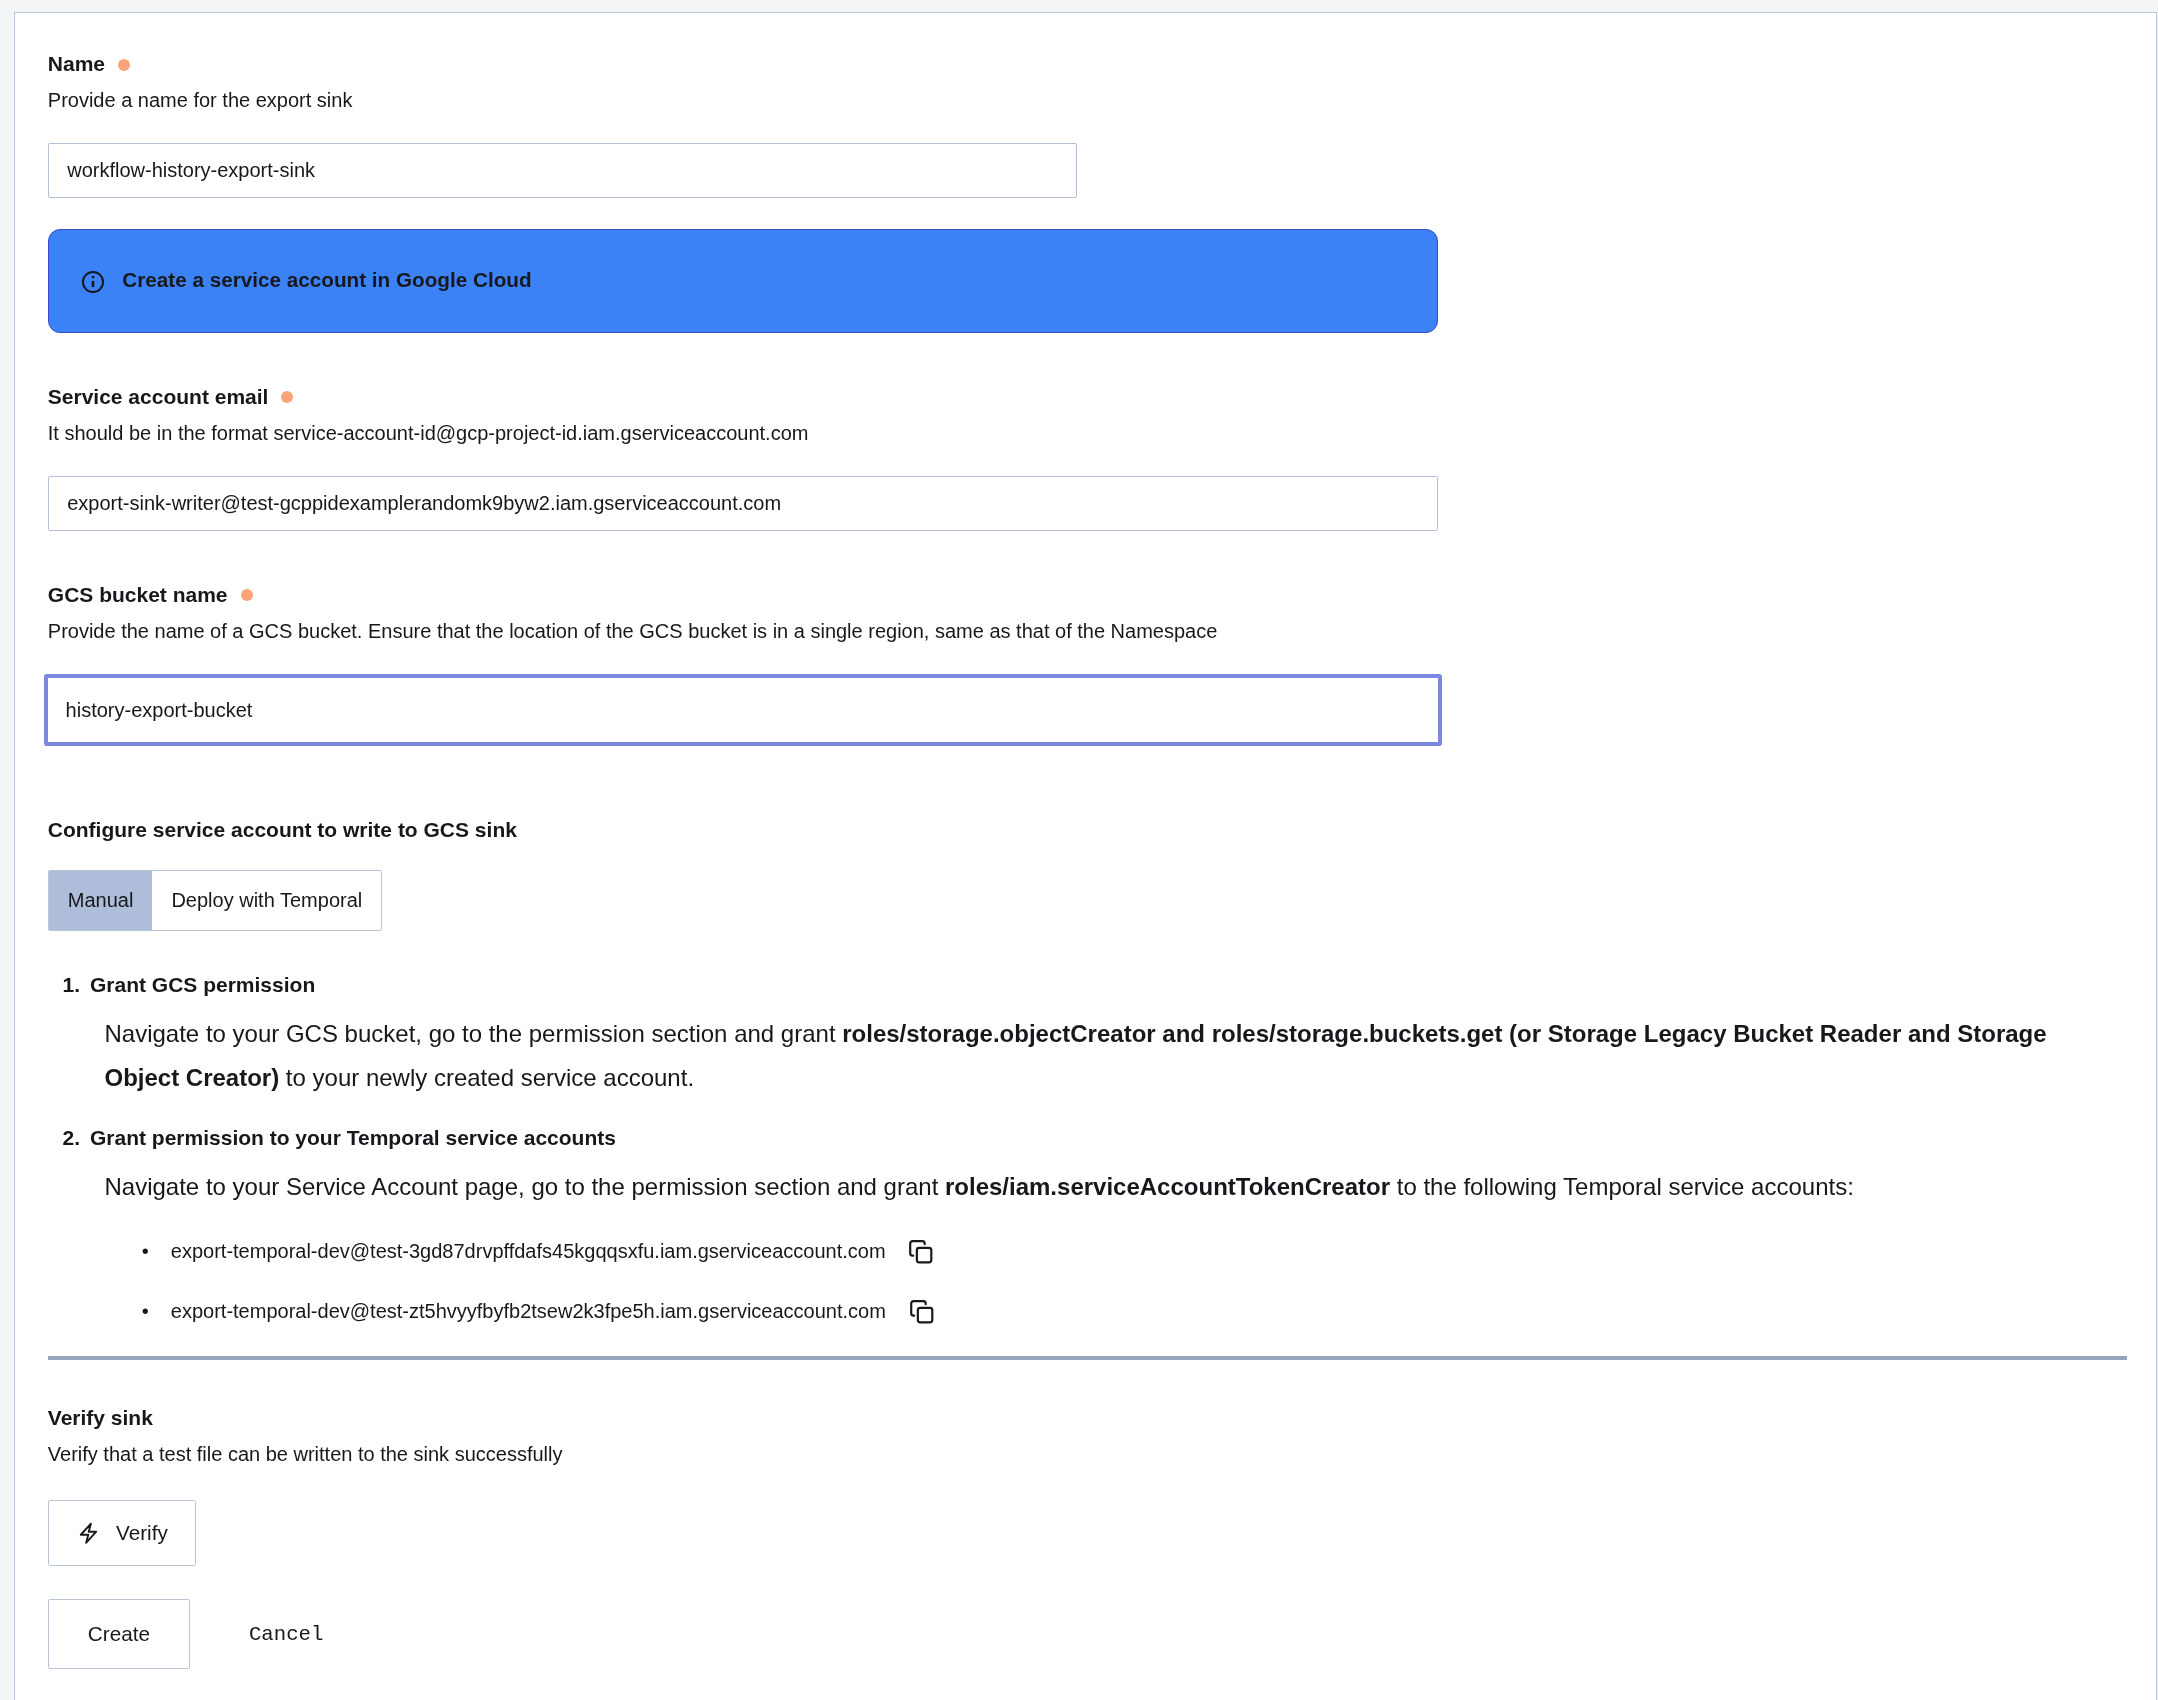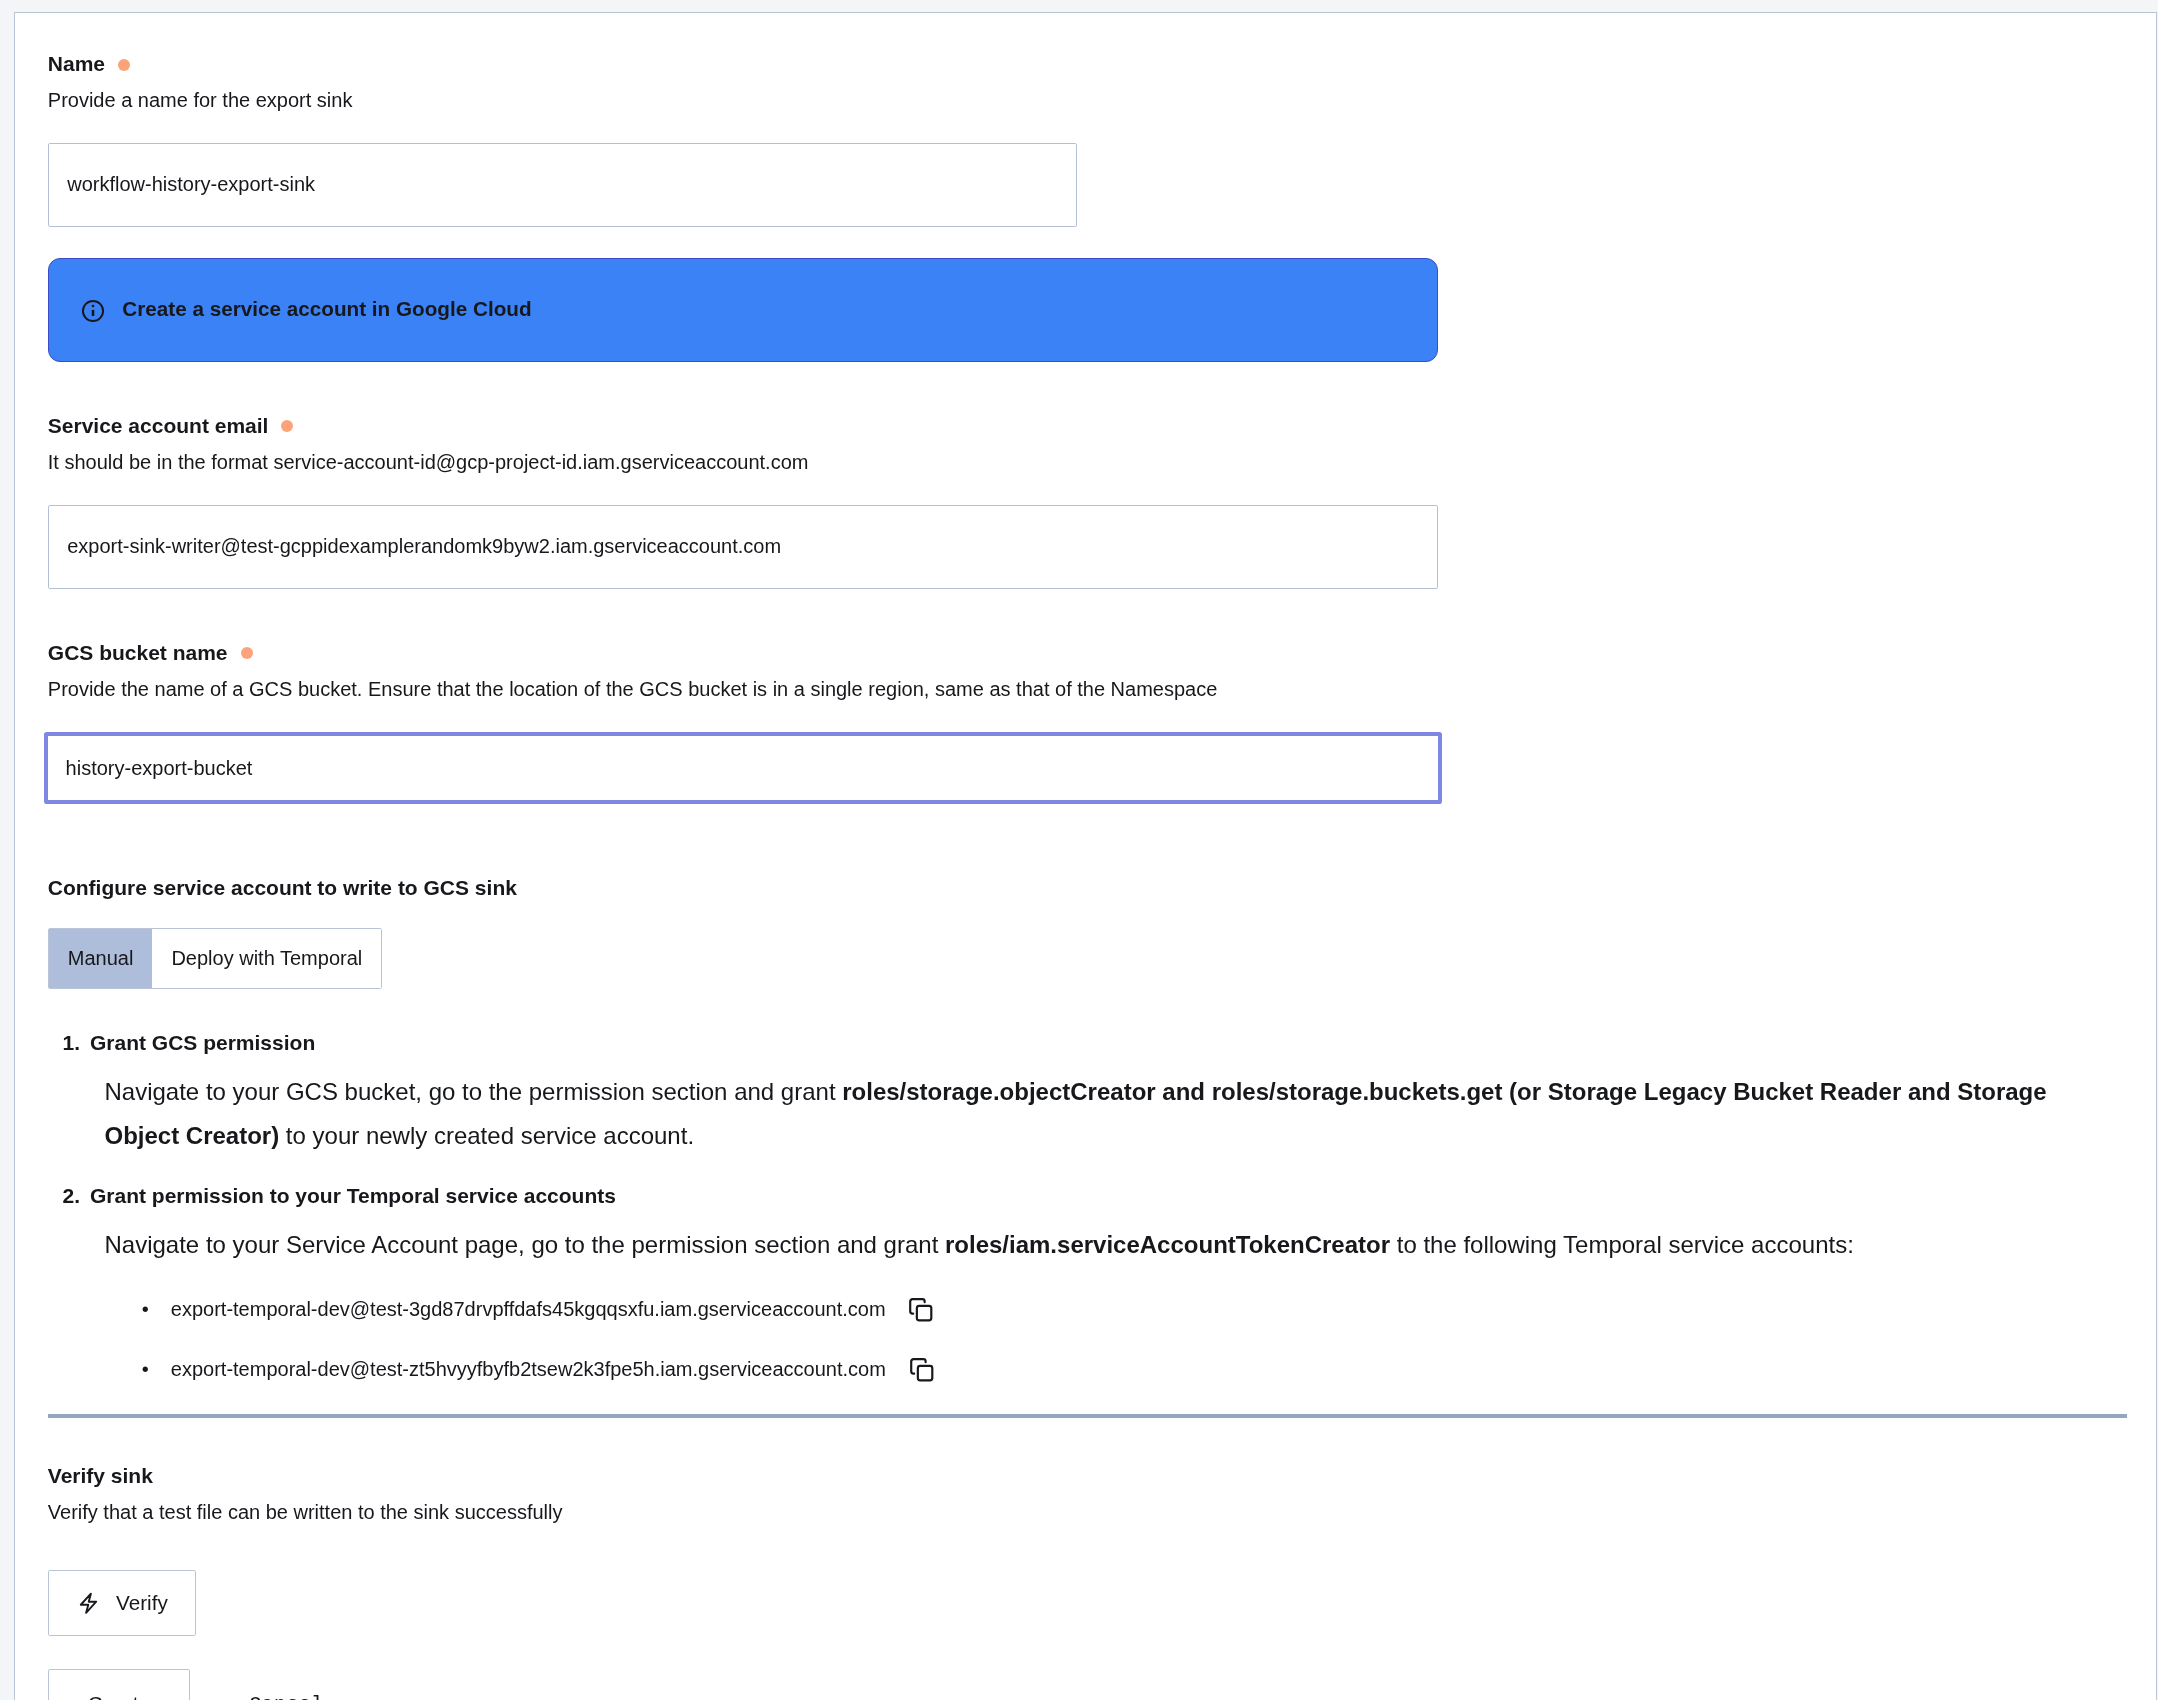--- a/index.html
+++ b/index.html
@@ -20,21 +20,21 @@
   
   .top-row { display:flex; }
   .col-left { width:1029px; flex:none; }
   .col-right { margin-left:31px; flex:1; min-width:0; padding-top:1.8px; }
 
   .field-label { display:flex; align-items:center; gap:13px; font-size:21px; font-weight:700; line-height:1.3; }
   .req-dot { width:12px; height:12px; border-radius:50%; background:#fca379; margin-top:1.8px; flex:none; }
   .field-desc { margin-top:9.2px; font-size:20px; line-height:1.45; }
 
   .text-input {
-    display:block; width:100%; height:84px; margin-top:27.5px;
+    display:block; width:100%; height:55px; margin-top:27.5px;
     border:1.8px solid #b3c0d3; border-radius:1.8px; background:#fff;
     padding:0 18.4px; font-size:20px; font-family:inherit; color:#17181c;
   }
   .w-name  { width:1029px; }
   .w-wide  { width:1390px; }
 
   .req-title { font-size:20px; line-height:1.3; }
   .req-list { margin-top:3.7px; }
   .req-item { position:relative; padding-left:29px; margin-top:14.7px; font-size:20px; line-height:1.5; }
   .req-item::before { content:"•"; position:absolute; left:7.3px; top:0; }
@@ -78,21 +78,21 @@
 
   .sa-list { margin:27.5px 0 0 94px; }
   .sa-item { display:flex; align-items:center; margin-bottom:29px; font-size:20px; }
   .sa-item::before { content:"•"; margin-right:22px; }
   .copy-btn { margin-left:20px; background:none; border:none; padding:1.8px; cursor:pointer; display:flex; align-items:center; }
 
   .divider { margin-top:22px; height:3.7px; background:#97a6bf; }
 
   .verify-section { margin-top:44px; }
   .verify-btn {
-    margin-top:43px; display:inline-flex; align-items:center; gap:14.7px;
+    margin-top:31px; display:inline-flex; align-items:center; gap:14.7px;
     height:66px; padding:0 27.5px; background:#fff;
     border:1.8px solid #b9c5d7; border-radius:1.8px;
     font-size:20.7px; font-family:inherit; color:#17181c; cursor:pointer;
   }
 
   .actions-row { margin-top:33px; display:flex; align-items:center; }
   .create-btn {
     height:70px; padding:0 39px; background:#fff;
     border:1.8px solid #b9c5d7; border-radius:1.8px;
     font-size:20.7px; font-family:inherit; color:#17181c; cursor:pointer;

